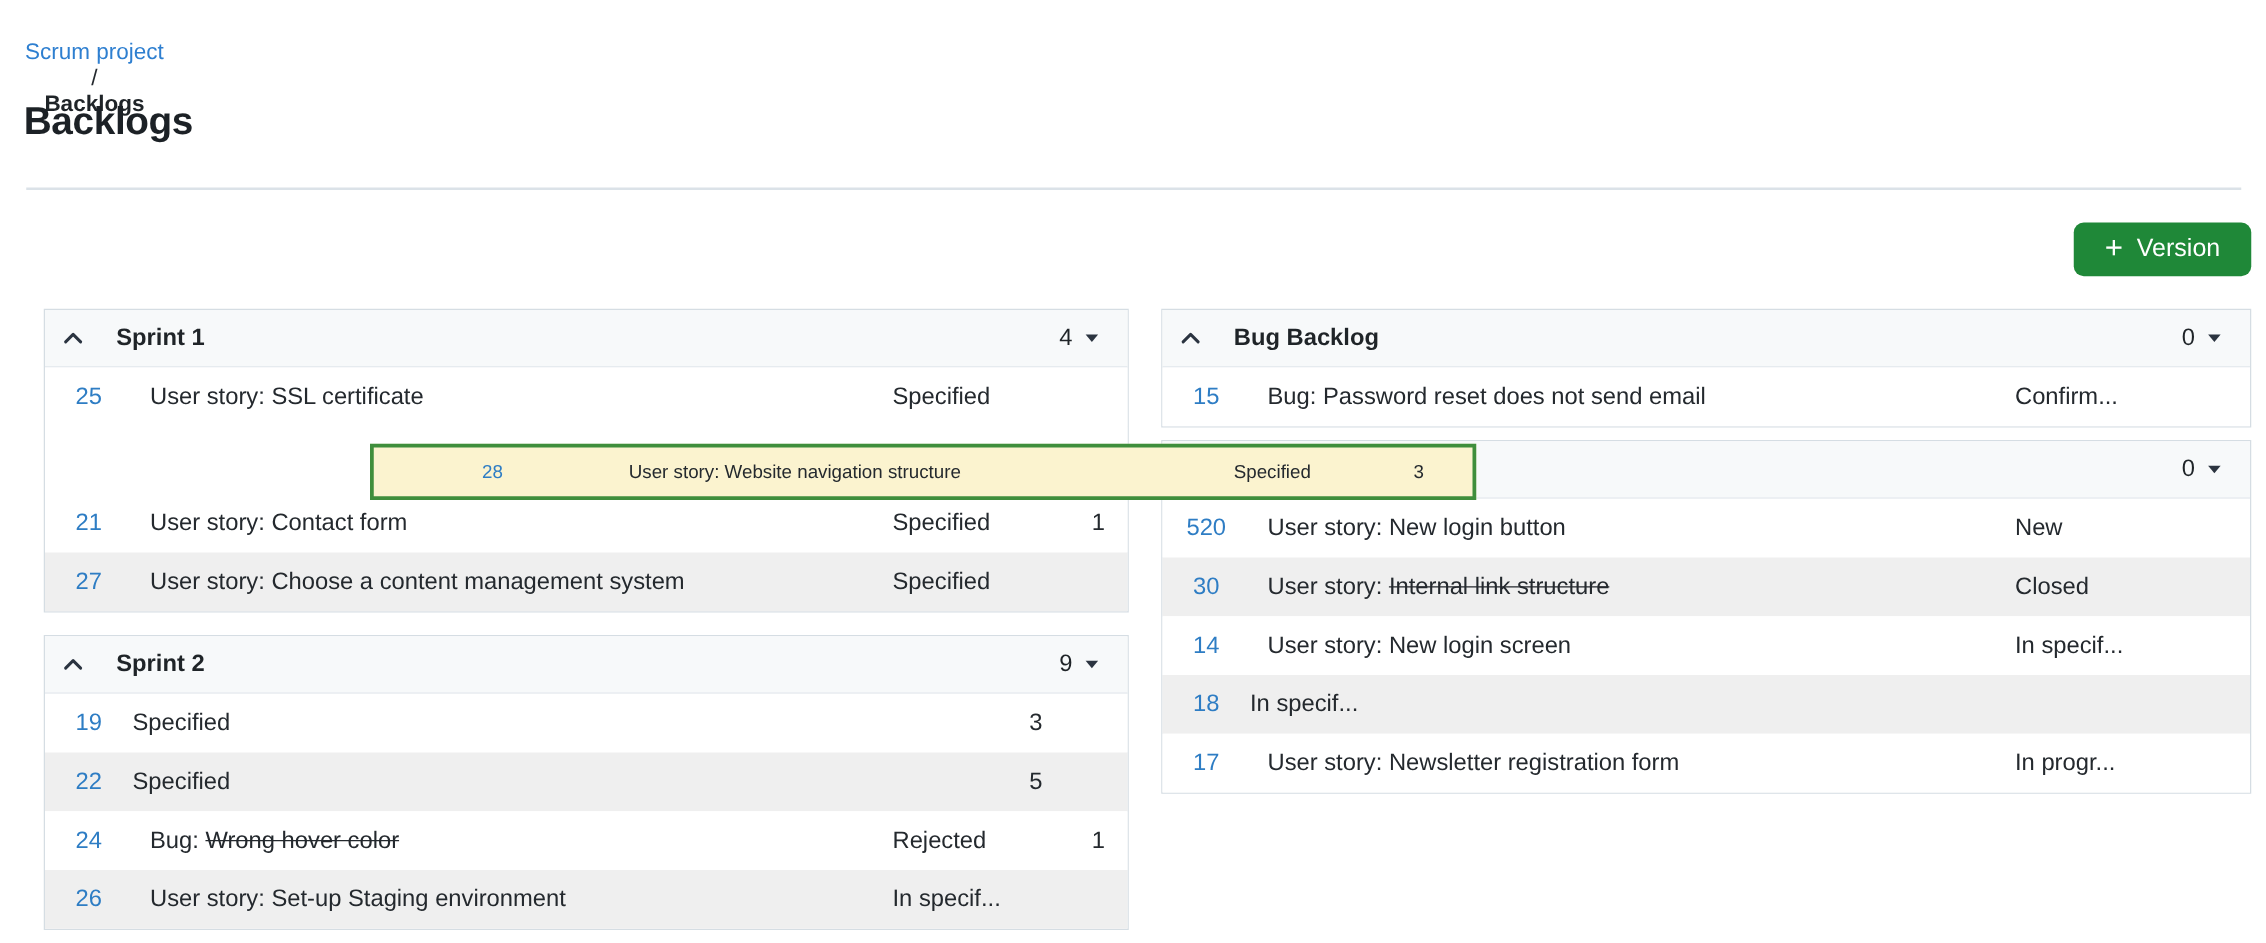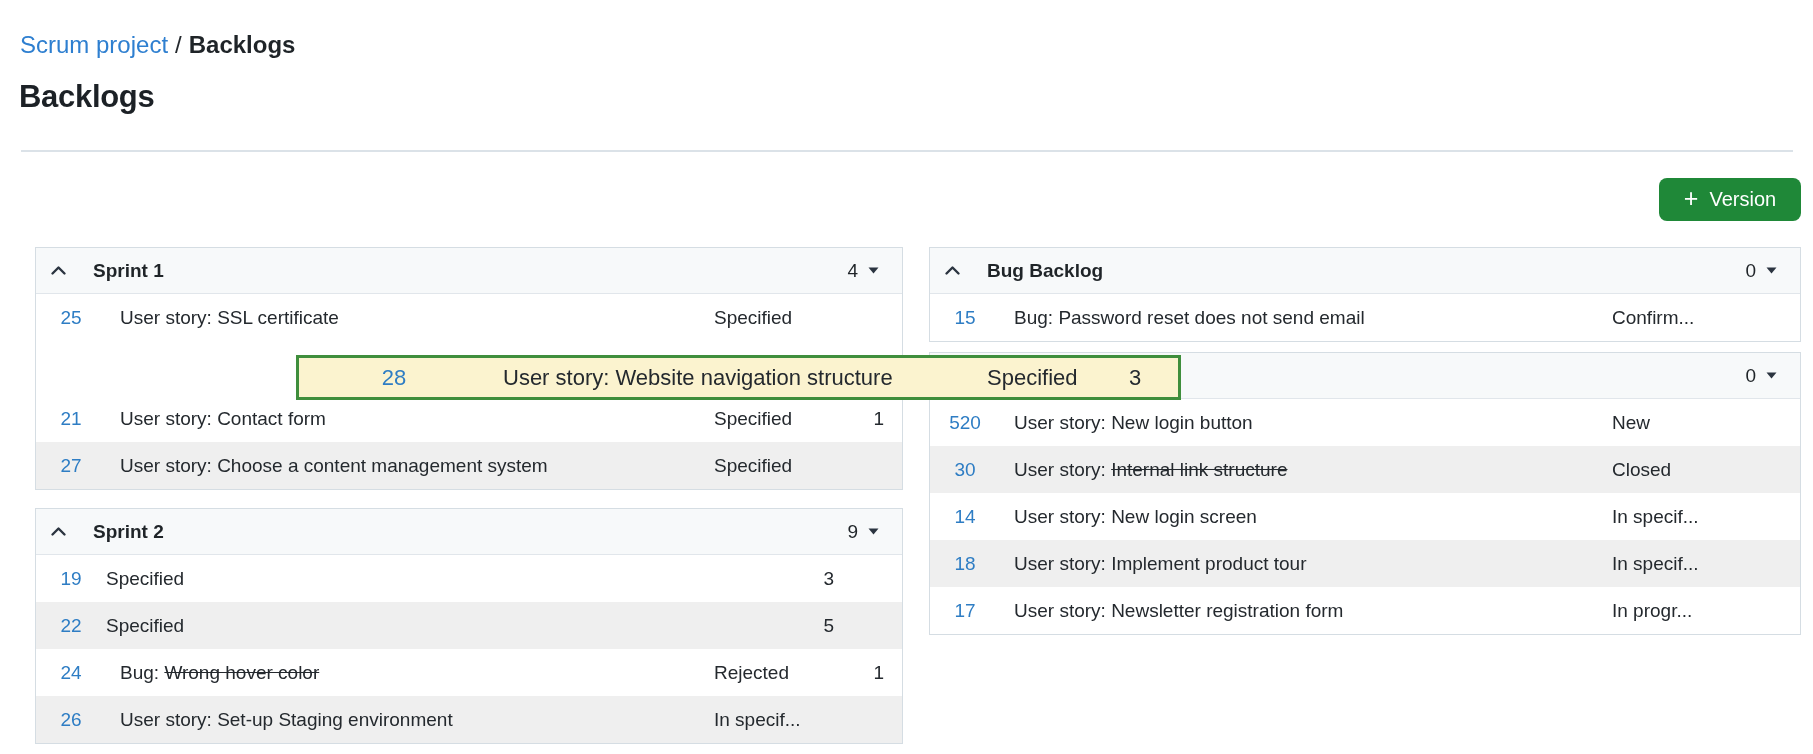--- a/index.html
+++ b/index.html
@@ -6,21 +6,21 @@
   html,body { width:1813px; height:754px; }
   body {
     position:relative;
     background:#ffffff;
     font-family:"Liberation Sans", sans-serif;
     color:#24292e;
     overflow:hidden;
   }
 
   
-  .breadcrumb { position:absolute; left:20px; top:31px; font-size:24px; display:flex; align-items:center; }
+  .breadcrumb { position:absolute; left:20px; top:31px; font-size:18px; display:flex; align-items:center;flex-direction:column; }
   .crumb-link { color:#2e7fd0; text-decoration:none; cursor:pointer; }
   .crumb-sep { margin:0 7px; color:#24292e; }
   .crumb-current { font-weight:700; color:#1f2428; }
 
   .page-title { position:absolute; left:19px; top:79px; font-size:31px; font-weight:700; color:#1c2126; letter-spacing:-0.3px; }
 
   .divider { position:absolute; left:21px; right:20px; top:150px; border-top:2px solid #dbe2e8; }
 
   .version-btn {
     position:absolute; left:1659px; top:178px; width:142px; height:43px;
@@ -60,21 +60,21 @@
   .cell.title { padding-left:14px; white-space:nowrap; overflow:hidden; color:#24292e; }
   .struck { text-decoration:line-through; }
   .cell.status { white-space:nowrap; overflow:hidden; }
   .cell.effort { text-align:right; }
 
   
   .drag-row {
     position:absolute; left:296px; top:355px; width:885px; height:45px; z-index:5;
     background:#fbf3cf; border:3px solid #3f8e3c;
     display:grid; grid-template-columns:190px 1fr 120px 56px;
-    align-items:center; padding-right:15px; font-size:22px; cursor:grabbing;
+    align-items:center; padding-right:15px; font-size:15px; cursor:grabbing;
   }
   .drag-row .cell.effort { text-align:center; }
 </style>
 </head>
 <body>
 
 <nav class="breadcrumb">
   <a class="crumb-link">Scrum project</a>
   <span class="crumb-sep">/</span>
   <span class="crumb-current">Backlogs</span>
@@ -219,21 +219,20 @@
           <span class="cell effort"></span>
         </div>
         <div class="row">
           <span class="cell id">14</span>
           <span class="cell title"><span>User story: </span><span>New login screen</span></span>
           <span class="cell status">In specif...</span>
           <span class="cell effort"></span>
         </div>
         <div class="row shaded">
           <span class="cell id">18</span>
-          <span class="cell title"><span>User story: </span><span>Implement product tour</span></span>
           <span class="cell status">In specif...</span>
           <span class="cell effort"></span>
         </div>
         <div class="row">
           <span class="cell id">17</span>
           <span class="cell title"><span>User story: </span><span>Newsletter registration form</span></span>
           <span class="cell status">In progr...</span>
           <span class="cell effort"></span>
         </div>
       </div>

